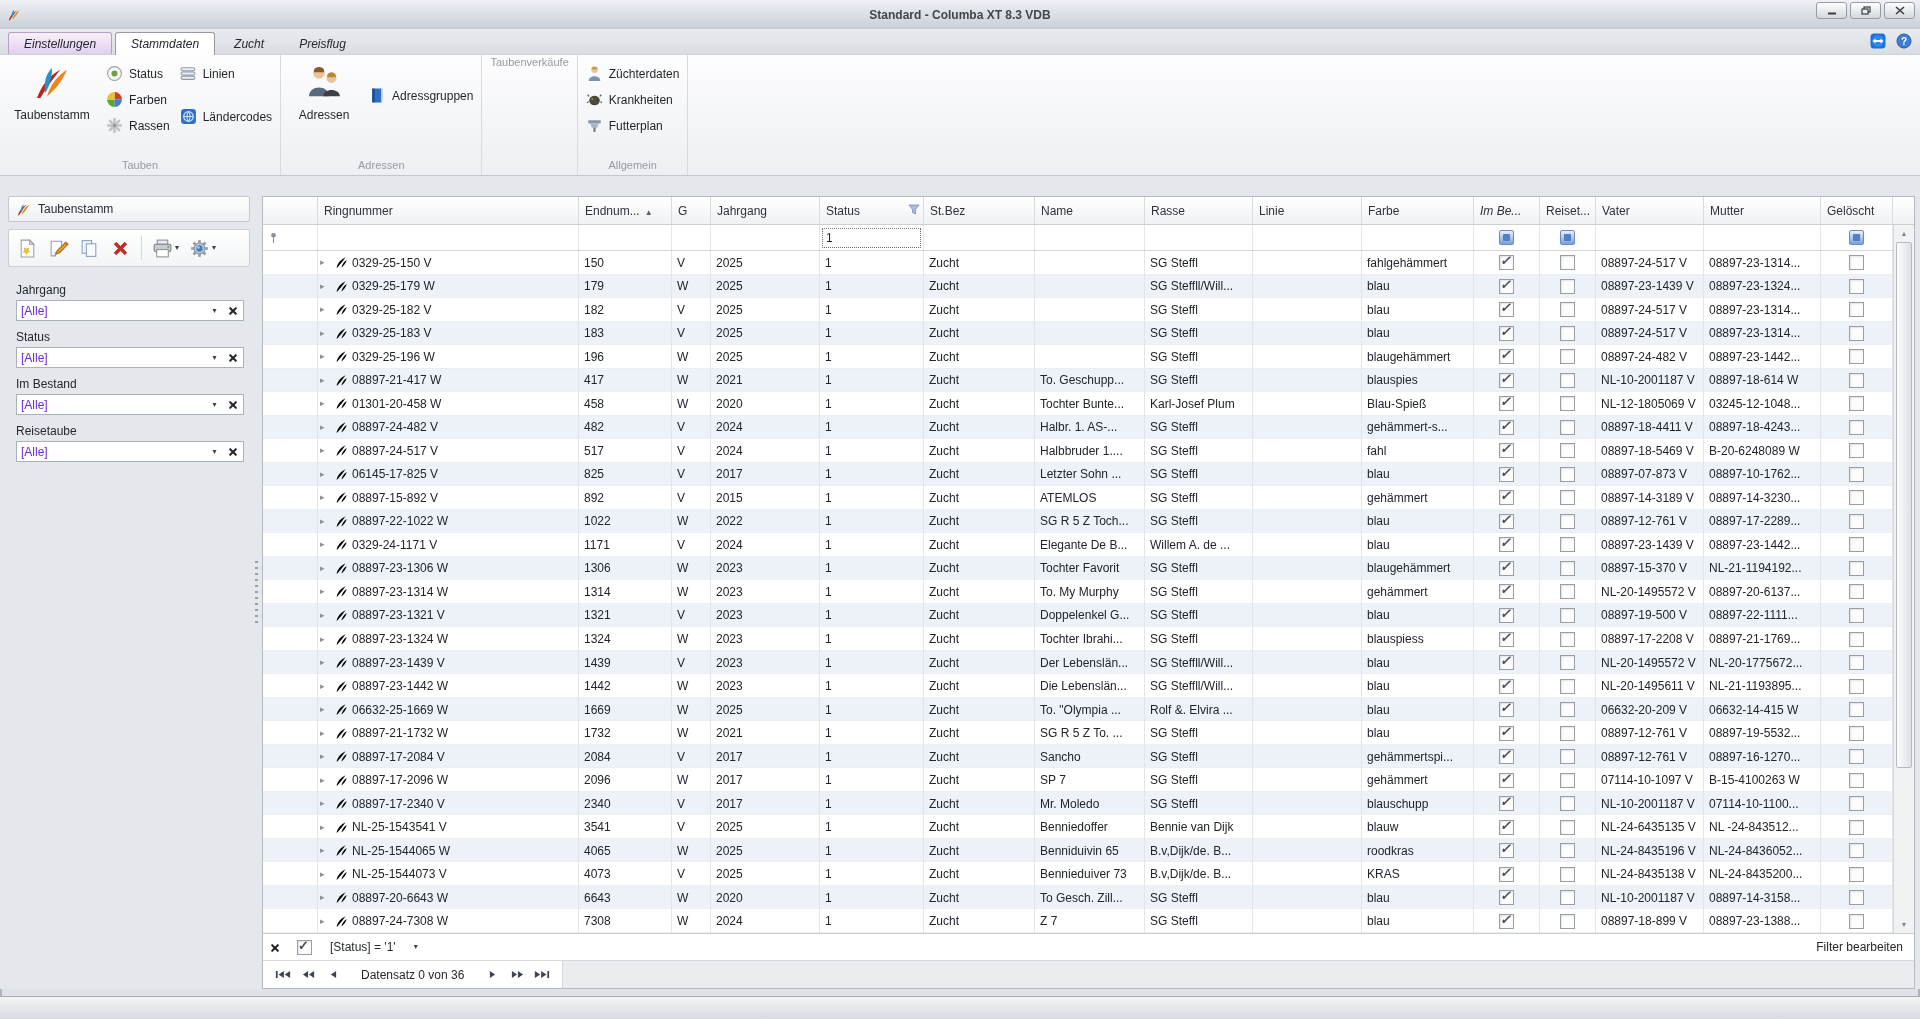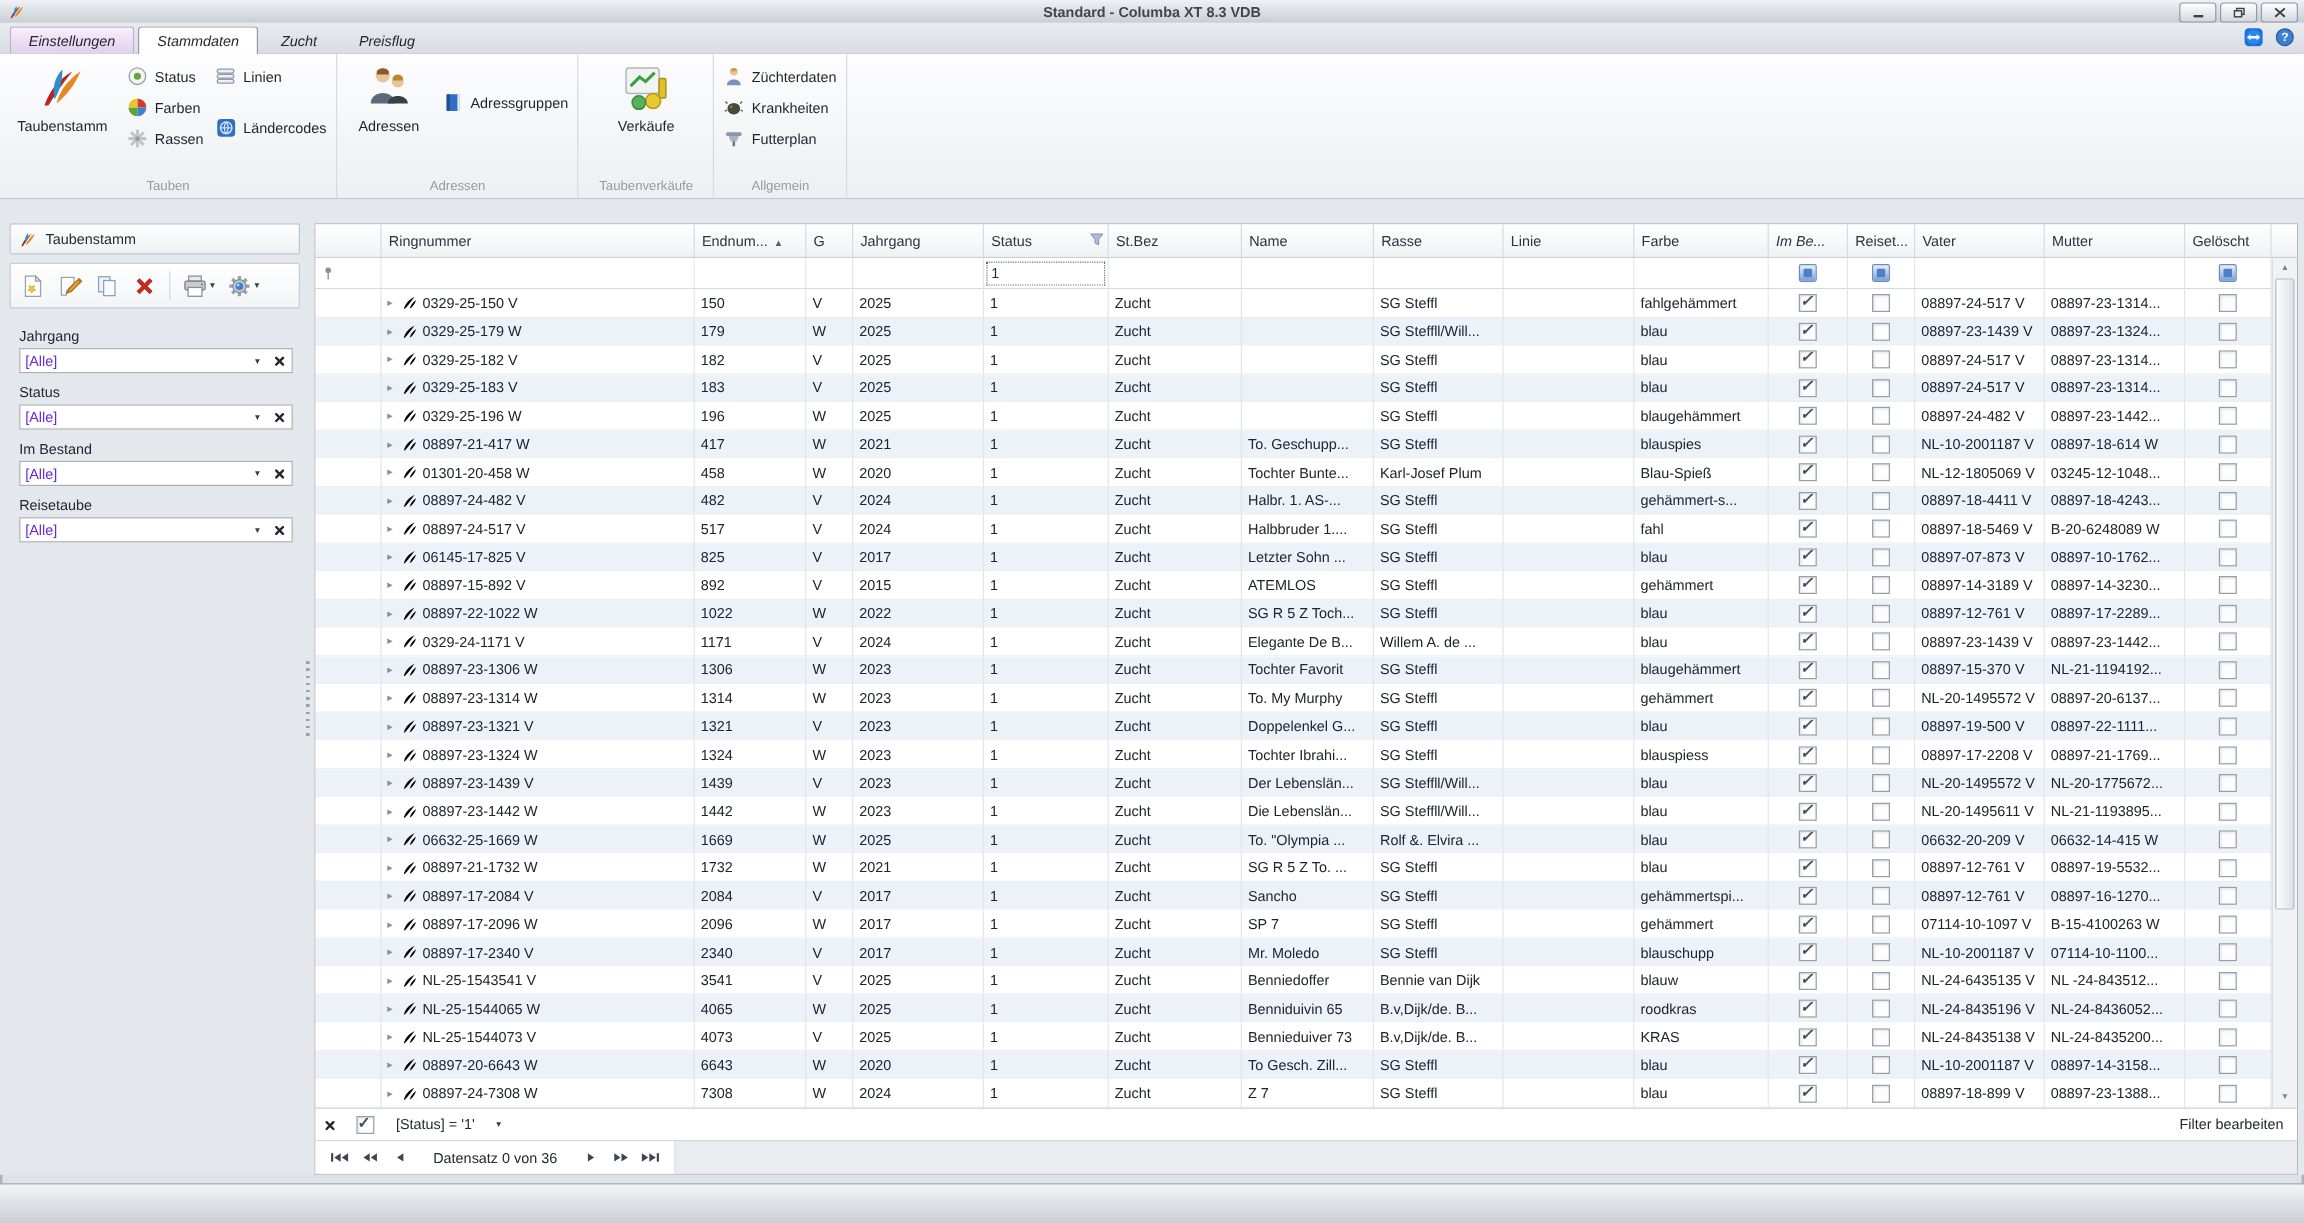--- a/index.html
+++ b/index.html
@@ -1,21 +1,21 @@
 <!DOCTYPE html>
 <html><head>
 <meta charset="utf-8">
 <style>
   html,body{margin:0;padding:0;width:1920px;height:1019px;overflow:hidden;
     font-family:"Liberation Sans",sans-serif;font-size:12px;color:#262a33;
     background:#dfe3e8;}
   body{box-shadow:inset 0 0 0 2px #aeb4bc;display:flex;flex-direction:column;}
 
   
-  .titlebar{height:19px;background:linear-gradient(#eef1f5,#c9ced6);position:relative;
+  .titlebar{height:29px;background:linear-gradient(#eef1f5,#c9ced6);position:relative;
     display:flex;align-items:center;flex:none;}
   .app-logo{width:16px;height:14px;margin-left:6px;}
   .title-text{position:absolute;left:0;right:0;text-align:center;font-weight:bold;color:#41464e;}
   .win-buttons{position:absolute;right:5px;top:2px;display:flex;gap:3px;}
   .win-btn{width:29px;height:15px;border:1px solid #969ca5;border-radius:3px;
     background:linear-gradient(#fefefe,#d3d8dd);display:flex;align-items:center;justify-content:center;}
 
   
   .tabstrip{height:25px;background:linear-gradient(#e9ebef,#d9dde2);display:flex;
     align-items:flex-end;padding-left:8px;position:relative;flex:none;}
@@ -86,21 +86,21 @@
   .fcb{width:13px;height:13px;margin:auto;border:1px solid #6b8cb8;border-radius:2px;
     background:linear-gradient(#e8f0fc,#78a0da);position:relative;}
   .fcb::after{content:"";position:absolute;left:3px;top:3px;right:3px;bottom:3px;background:#4f7fc7;border-radius:1px;}
 
   .grid-rows{flex:1;display:flex;flex-direction:column;min-height:0;}
   .grid-row{flex:1;display:flex;box-shadow:inset 0 -1px 0 #eceef1;background:#fff;min-height:0;}
   .grid-row.alt{background:#edf2f9;}
   .cell{border-right:1px solid #e3e5e9;box-sizing:border-box;display:flex;align-items:center;
     padding:0 5px;white-space:nowrap;overflow:hidden;color:#21242c;flex:none;}
   .cell.cb-cell{justify-content:center;}
-  .ring-cell{gap:4px;padding-left:2px;text-align:center;}
+  .ring-cell{gap:4px;padding-left:2px;}
   .expand{width:10px;flex:none;color:#8a8f96;font-size:9px;line-height:9px;}
   .expand::before{content:"▸";}
   .bird{width:14px;height:13px;flex:none;}
 
   .cb{width:13px;height:13px;border:1px solid #989ea6;background:#fdfdfd;position:relative;
     box-shadow:inset 1px 1px 2px #dde2e7;flex:none;}
   .cb.checked::after{content:"✓";position:absolute;left:0px;top:-3px;font-size:13px;font-weight:bold;color:#4a4f58;}
 
   
   .w-ind{width:55px;} .w-ring{width:261px;} .w-end{width:93px;} .w-g{width:39px;}
@@ -274,32 +274,20 @@
             <rect x="3" y="1.5" width="2.5" height="13" fill="#1f4f94"></rect>
             <rect x="11.5" y="1.5" width="1.5" height="13" fill="#e8eef8"></rect>
           </svg>
         <span>Adressgruppen</span>
       </div>
     </div>
     <div class="rgroup-label">Adressen</div>
   </div>
 
   <div class="rgroup">
-    <div class="rgroup-content">
-      <div class="big-btn" style="width:96px">
-        <svg viewBox="0 0 32 32">
-            <rect x="3" y="3" width="22" height="17" rx="2" fill="#f2f4f4" stroke="#b0b6ba"></rect>
-            <polyline points="6,15 12,9 16,12 22,6" fill="none" stroke="#3a9e3a" stroke-width="2"></polyline>
-            <rect x="25" y="10" width="4.5" height="13" rx="1" fill="#e0c22a" stroke="#a8901c"></rect>
-            <circle cx="21" cy="25" r="5" fill="#e8c832" stroke="#b89a1e"></circle>
-            <circle cx="11.5" cy="26" r="4.5" fill="#58b058" stroke="#3a8a3a"></circle>
-          </svg>
-        <span class="blabel">Verkäufe</span>
-      </div>
-    </div>
     <div class="rgroup-label">Taubenverkäufe</div>
   </div>
 
   <div class="rgroup">
     <div class="rgroup-content">
       <div class="stack">
         <div class="small-btn">
           <svg viewBox="0 0 16 16">
               <circle cx="8" cy="4.5" r="3" fill="#e8c49a"></circle>
               <path d="M5.5 3 C6.5 1.2 9.5 1.2 10.5 3 L10.5 4.2 L5.5 4.2 Z" fill="#c89a4e"></path>

